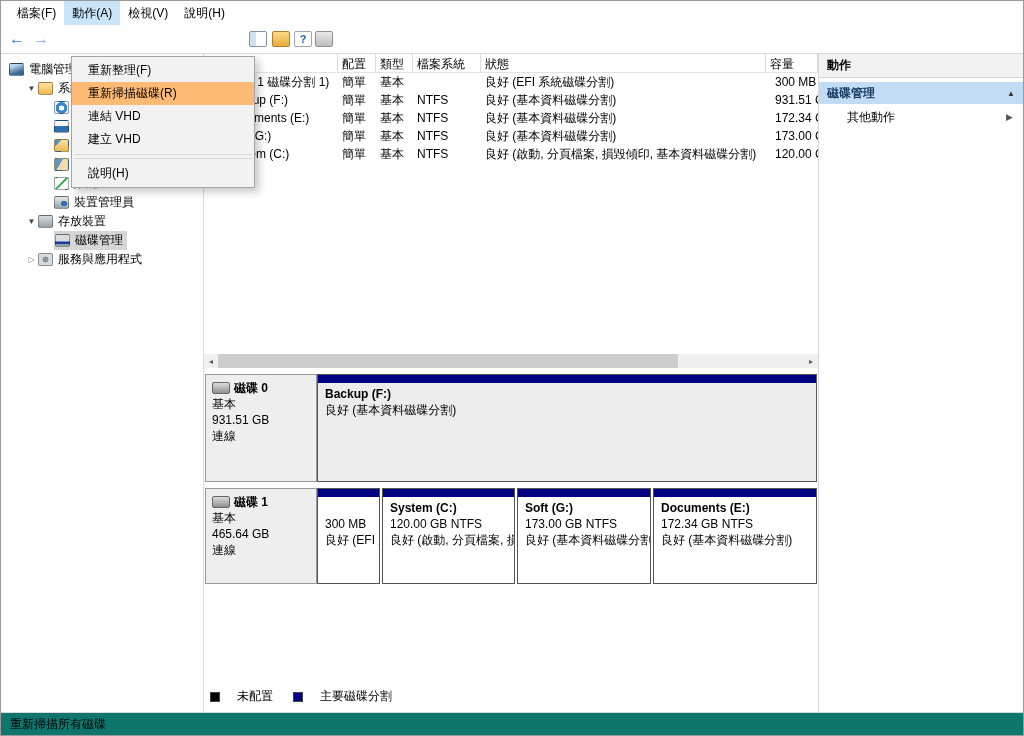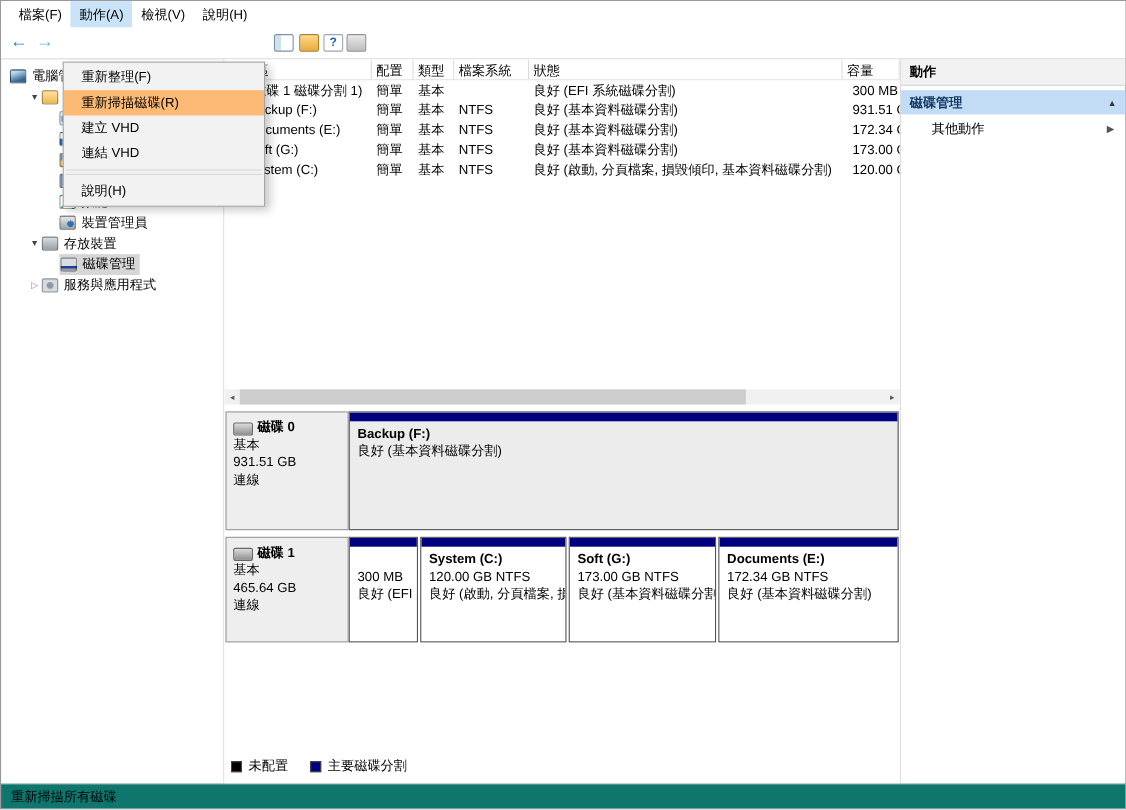--- a/index.html
+++ b/index.html
@@ -75,53 +75,53 @@
   .hs-btn.right::after{content:"▸"}
   .hs-track{flex:1;position:relative;height:14px}
   .hs-thumb{position:absolute;left:0;top:0;height:14px;width:460px;background:#cdcdcd}
 
   
   .graph-section{flex:1;position:relative;padding:6px 1px 0 1px;background:#fff}
   .disk-row{display:flex;margin-bottom:6px}
   .disk-row.d0{height:108px}
   .disk-row.d1{height:96px}
   .dlabel{flex:0 0 112px;background:#eee;border:1px solid #9a9a9a;padding:5px 6px;line-height:16px;overflow:hidden;white-space:nowrap}
-  .dl-head{display:flex;align-items:flex-end;gap:4px;font-weight:bold}
+  .dl-head{display:flex;align-items:center;gap:4px;font-weight:bold}
   .dicon{width:18px;height:12px;background:linear-gradient(#dcdcdc,#8f8f8f);border:1px solid #666;border-radius:2px;flex:0 0 18px}
   .parts{flex:1;display:flex;gap:2px;min-width:0}
   .part{border:1px solid #555;background:#fff;overflow:hidden;display:flex;flex-direction:column;min-width:0}
   .part.gray{background:#ececec}
   .pbar{flex:0 0 8px;background:#000080}
   .pbody{padding:3px 7px;line-height:16px;white-space:nowrap;overflow:hidden}
   .pt{font-weight:bold;min-height:16px}
   .pline{min-height:16px}
   .pwfull{flex:1}
   .pw1{flex:0 0 12.6%}
   .pw2{flex:0 0 26.6%}
   .pw3{flex:0 0 26.8%}
   .pw4{flex:1}
 
   .legend{position:absolute;left:6px;bottom:7px;display:flex;gap:20px;align-items:center}
-  .lg{display:flex;align-items:center;gap:6px}
+  .lg{display:flex;align-items:center;gap:17px}
   .sq{width:10px;height:10px;border:1px solid #444}
   .sq.black{background:#000000}
   .sq.navy{background:#000080}
 
   
   .ap-header{flex:0 0 23px;line-height:23px;padding-left:8px;font-weight:bold;background:#f2f2f2;border-bottom:1px solid #d5d5d5}
   .ap-section{flex:0 0 22px;margin-top:4px;background:#c2dcf5;display:flex;align-items:center;padding:0 8px;font-weight:bold;color:#173a64}
   .ap-collapse{margin-left:auto;font-size:8px;color:#333}
   .ap-more{flex:0 0 26px;display:flex;align-items:center;padding:0 10px 0 28px}
   .ap-more-arrow{margin-left:auto;font-size:9px;color:#555}
 
   
   .statusbar{flex:0 0 23px;background:#0f766e;border-top:1px solid #d9d9d9;display:flex;align-items:center;padding-left:9px}
 
   
-  .dropdown{position:absolute;left:56px;top:55px;width:184px;background:#f2f2f2;border:1px solid #a5a5a5;box-shadow:4px 4px 8px rgba(0,0,0,.22);padding:2px 0;z-index:60}
+  .dropdown{position:absolute;left:70px;top:55px;width:184px;background:#f2f2f2;border:1px solid #a5a5a5;box-shadow:4px 4px 8px rgba(0,0,0,.22);padding:2px 0;z-index:60}
   .dd-item{height:23px;line-height:23px;padding:0 18px 0 16px;white-space:nowrap}
   .dd-item.highlighted{background:#fdba74}
   .dd-item.has-sub{display:flex;align-items:center;padding-right:8px}
   .dd-arrow{margin-left:auto;font-size:9px;color:#333}
   .dd-sep{height:1px;background:#d9d9d9;margin:3px 2px}
 </style>
 </head>
 <body>
 
 <div class="window">
@@ -376,20 +376,20 @@
     </div>
   </div>
 
   <div class="statusbar">
     <span>重新掃描所有磁碟</span>
   </div>
 
   <div class="dropdown">
     <div class="dd-item">重新整理(F)</div>
     <div class="dd-item highlighted">重新掃描磁碟(R)</div>
+    <div class="dd-item">連結 VHD</div>
     <div class="dd-item">建立 VHD</div>
-    <div class="dd-item">連結 VHD</div>
     <div class="dd-sep"></div>
     <div class="dd-sep"></div>
     <div class="dd-item">說明(H)</div>
   </div>
 
 </div>
 
 </body></html>

